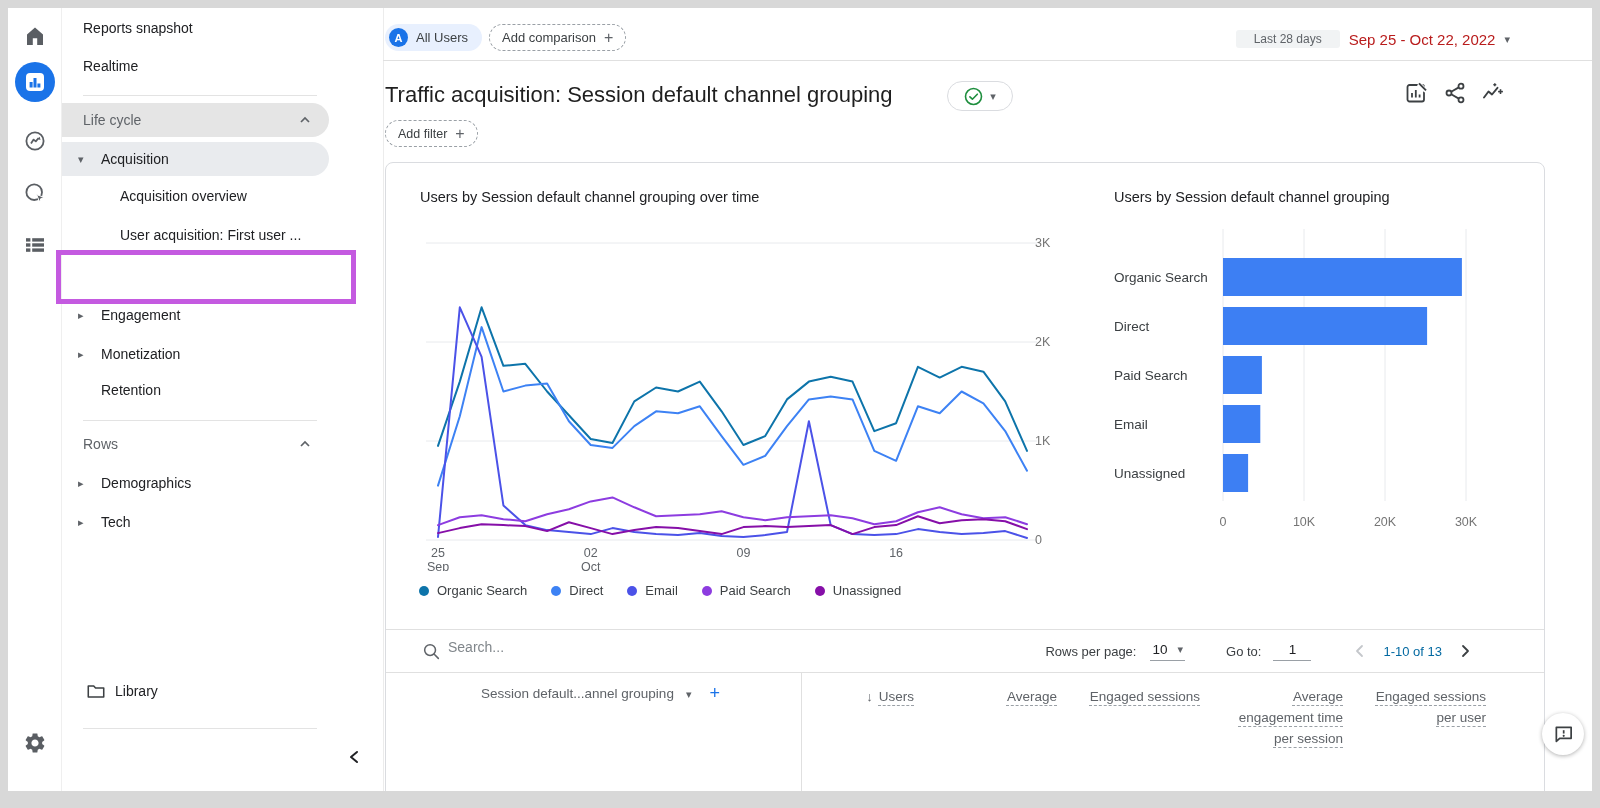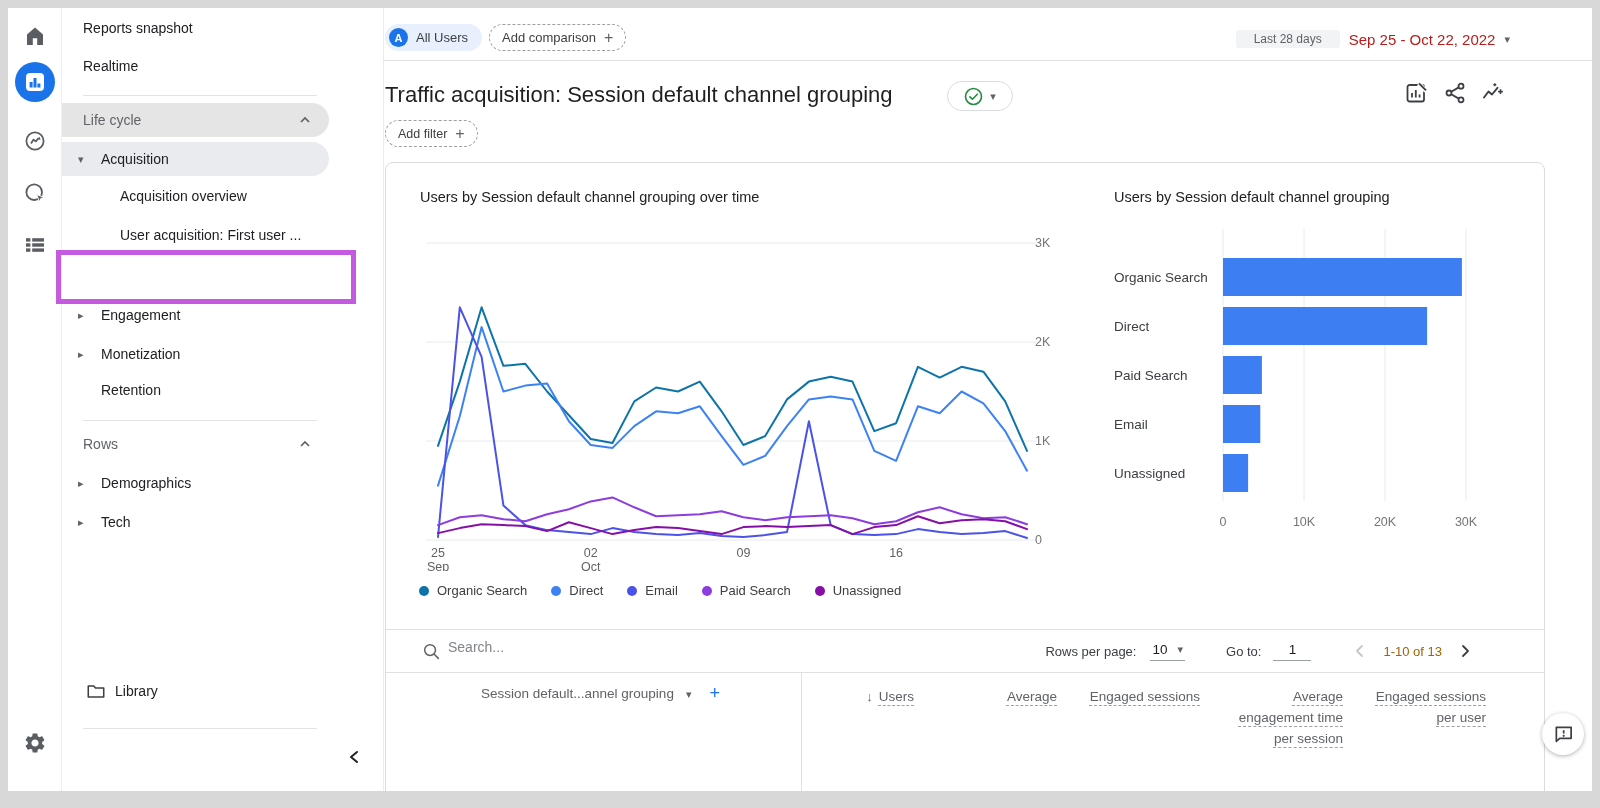--- a/index.html
+++ b/index.html
@@ -350,21 +350,21 @@
         </span>
         <span style="margin-left:41px">Go to:</span>
         <span class="uline" style="margin-left:12px;width:38px;justify-content:center">
           <span>1</span>
         </span>
         <span style="margin-left:40px;cursor:pointer">
           <svg width="18" height="18" viewBox="0 0 18 18" fill="none">
                 <polyline points="11,4 6,9 11,14" stroke="#c4c7cb" stroke-width="1.8" stroke-linecap="round" stroke-linejoin="round"></polyline>
               </svg>
         </span>
-        <span style="margin-left:14px;color:#a16207">1-10 of 13</span>
+        <span style="margin-left:14px;color:#0369a1">1-10 of 13</span>
         <span style="margin-left:14px;cursor:pointer">
           <svg width="18" height="18" viewBox="0 0 18 18" fill="none">
                 <polyline points="7,4 12,9 7,14" stroke="#3c4043" stroke-width="1.8" stroke-linecap="round" stroke-linejoin="round"></polyline>
               </svg>
         </span>
       </div>
     </div>
     <div class="card-div" style="top:509px"></div>
 
     <div class="header-row">

